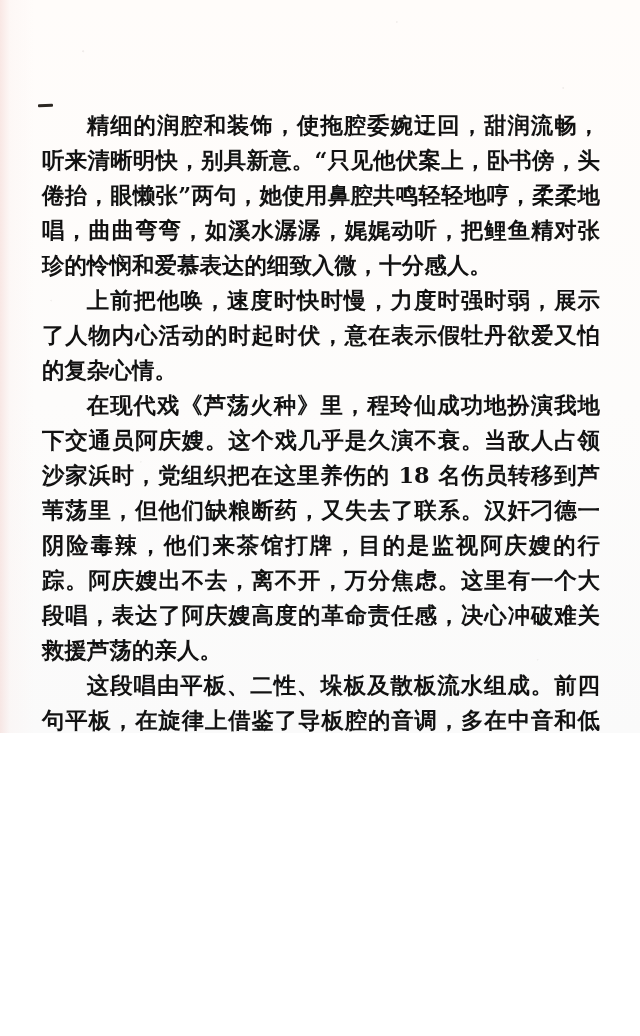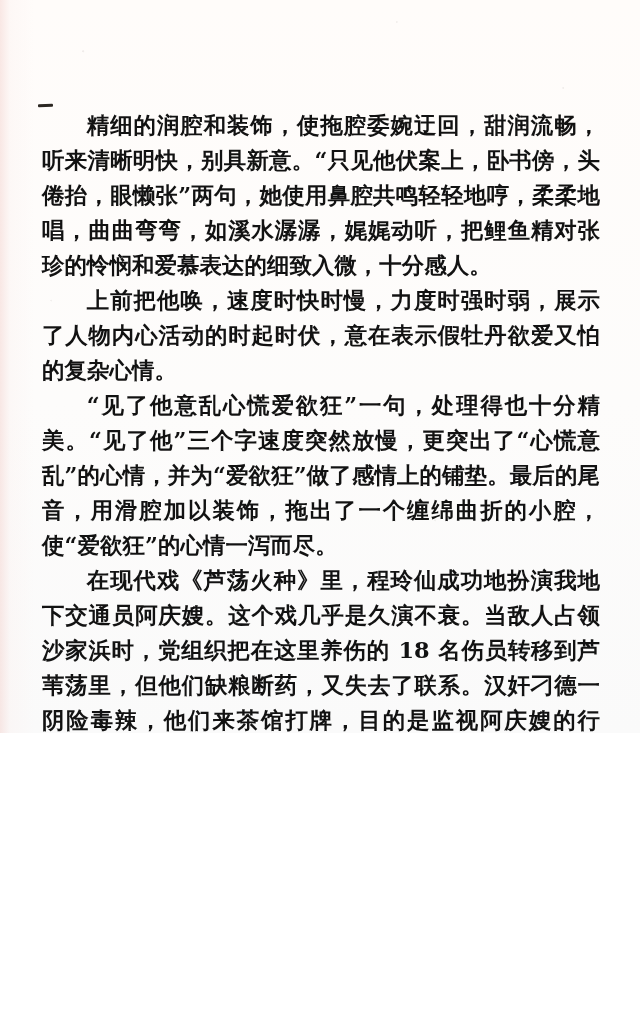--- a/index.html
+++ b/index.html
@@ -155,21 +155,20 @@
 
 <div id="page">
 
   <div class="paper-tint"></div>
   <div class="paper-speck"></div>
   <div class="edge-mark"></div>
 
   <div class="text-column">
     <p class="para">精细的润腔和装饰，使拖腔委婉迂回，甜润流畅，听来清晰明快，别具新意。“只见他伏案上，卧书傍，头倦抬，眼懒张”两句，她使用鼻腔共鸣轻轻地哼，柔柔地唱，曲曲弯弯，如溪水潺潺，娓娓动听，把鲤鱼精对张珍的怜悯和爱慕表达的细致入微，十分感人。</p>
     <p class="para">上前把他唤，速度时快时慢，力度时强时弱，展示了人物内心活动的时起时伏，意在表示假牡丹欲爱又怕的复杂心情。</p>
-    <p class="para">“见了他意乱心慌爱欲狂”一句，处理得也十分精美。“见了他”三个字速度突然放慢，更突出了“心慌意乱”的心情，并为“爱欲狂”做了感情上的铺垫。最后的尾音，用滑腔加以装饰，拖出了一个缠绵曲折的小腔，使“爱欲狂”的心情一泻而尽。</p>
     <p class="para">在现代戏《芦荡火种》里，程玲仙成功地扮演我地下交通员阿庆嫂。这个戏几乎是久演不衰。当敌人占领沙家浜时，党组织把在这里养伤的 18 名伤员转移到芦苇荡里，但他们缺粮断药，又失去了联系。汉奸刁德一阴险毒辣，他们来茶馆打牌，目的是监视阿庆嫂的行踪。阿庆嫂出不去，离不开，万分焦虑。这里有一个大段唱，表达了阿庆嫂高度的革命责任感，决心冲破难关救援芦荡的亲人。</p>
     <p class="para">这段唱由平板、二性、垛板及散板流水组成。前四句平板，在旋律上借鉴了导板腔的音调，多在中音和低音区回旋，节奏</p>
   </div>
 
   <div class="page-number">55</div>
 
   <div class="footer-band">
     <div class="footer-noise"></div>
   </div>
 

